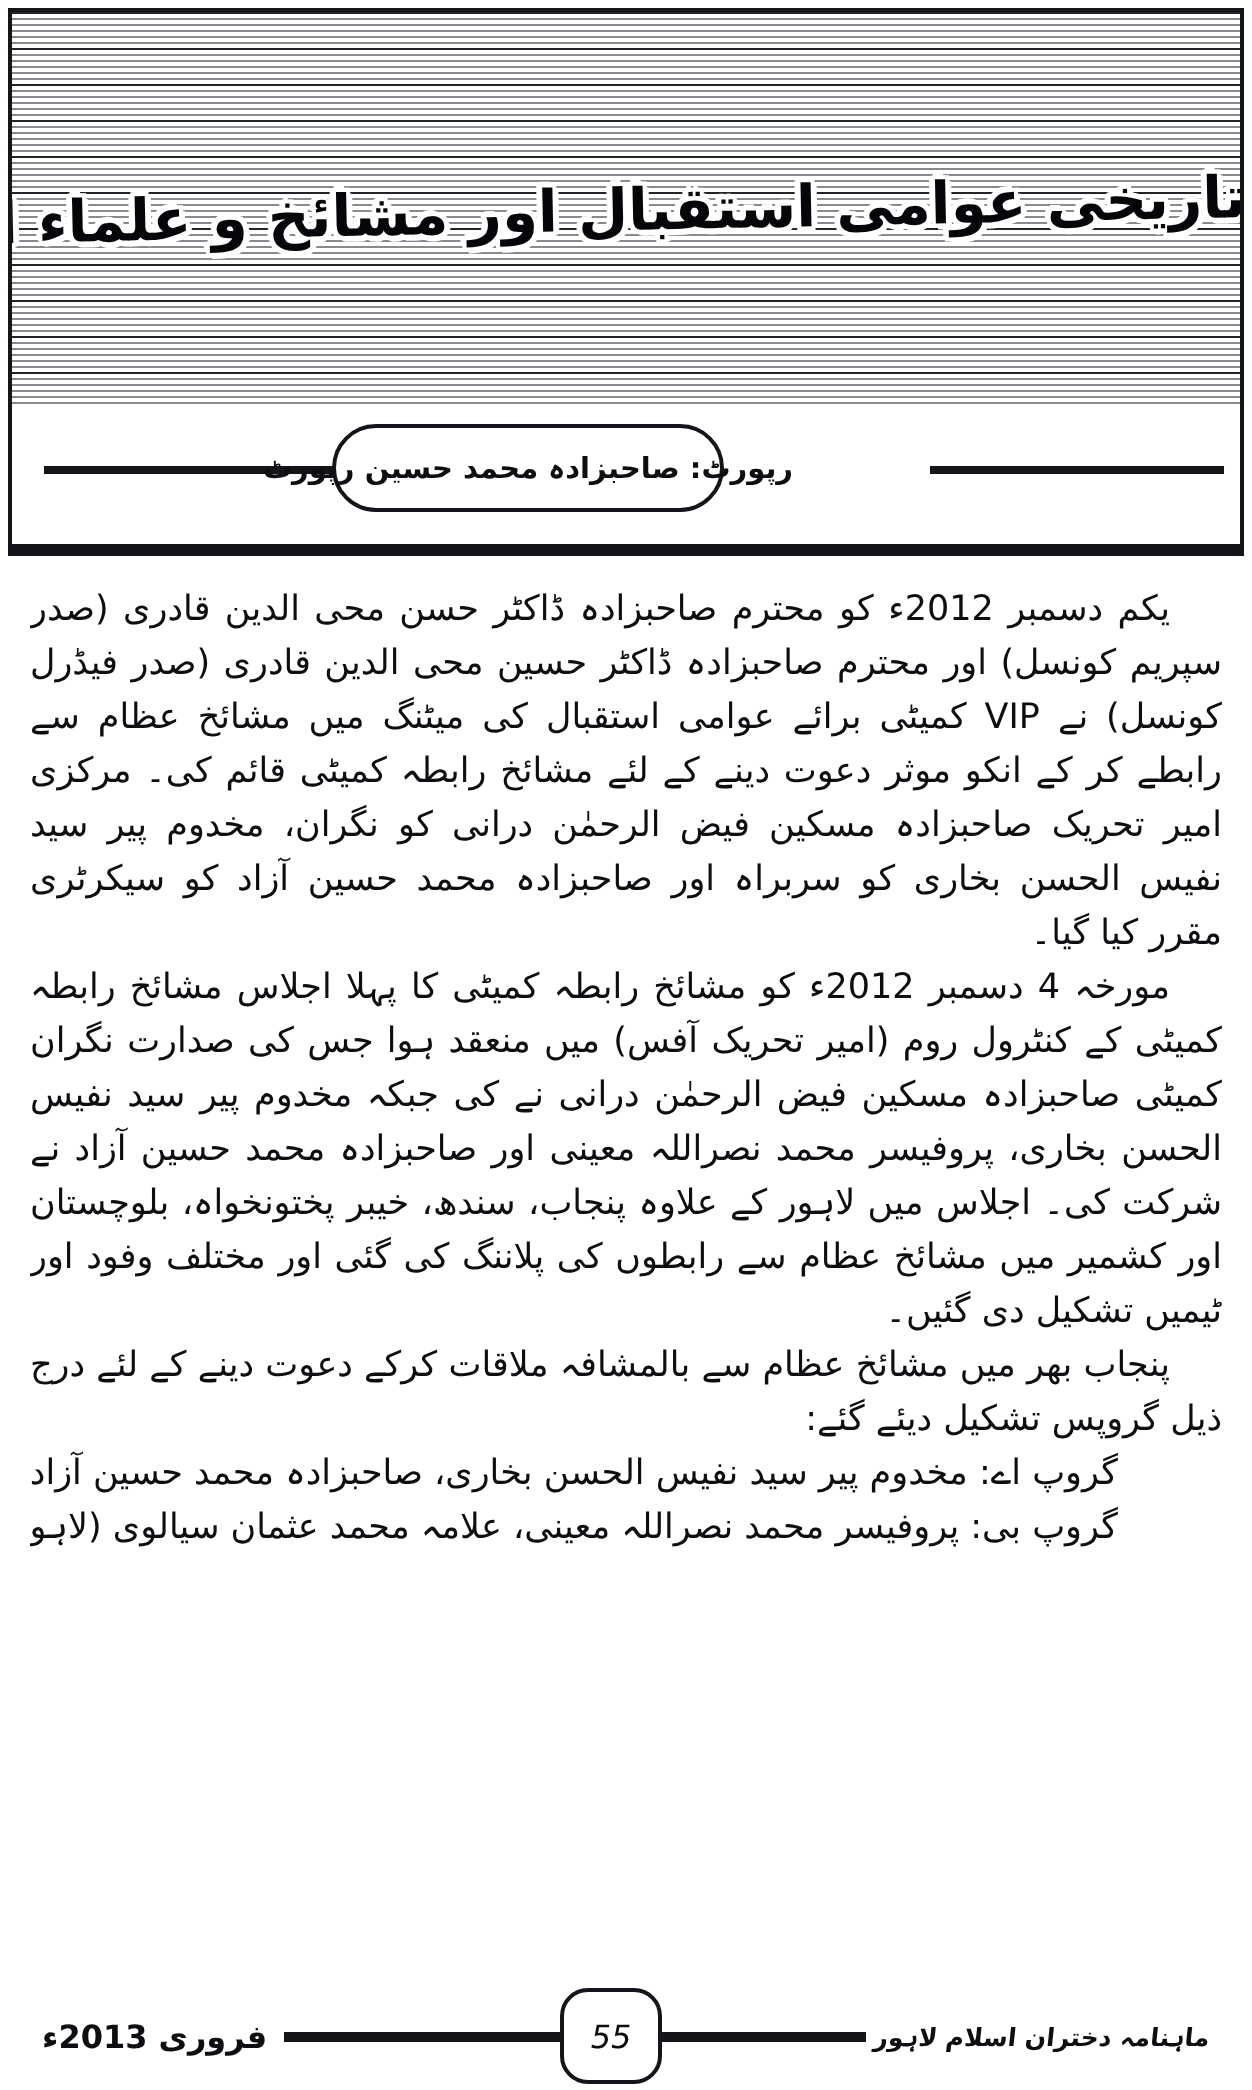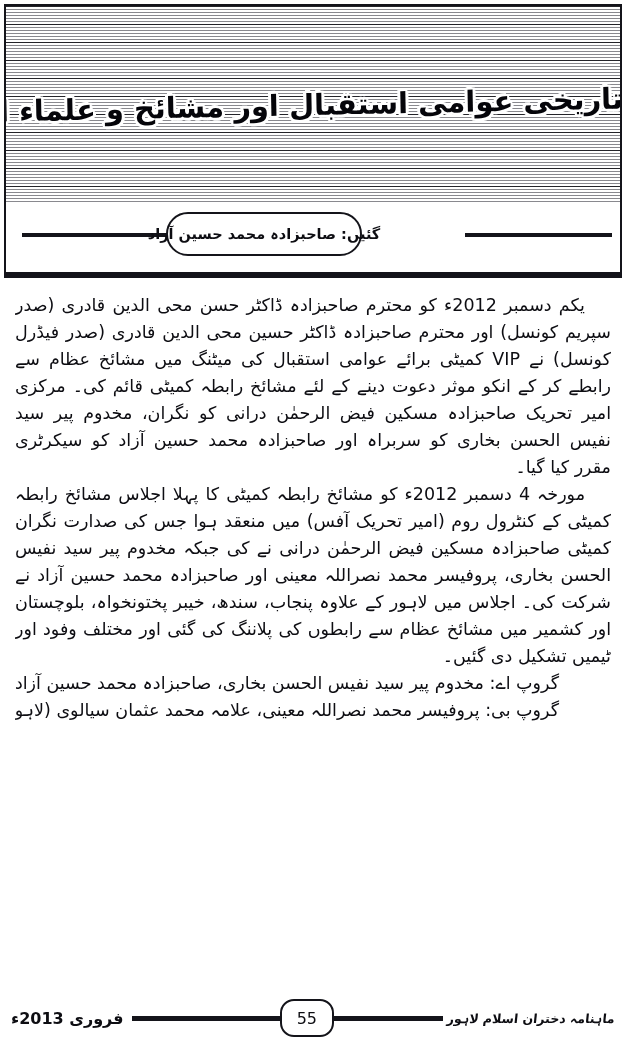--- a/index.html
+++ b/index.html
@@ -78,65 +78,67 @@
     padding-right:52px;
     white-space:nowrap;
     overflow:hidden;
   }
 
   
   .footer {
     position:absolute; left:0; right:0; bottom:4px; height:46px;
     direction:ltr;
     display:flex; align-items:center;
-    padding:0 11px;
+    padding:0 21px;
   }
   .footer-date {
     font-size:16px; font-weight:bold; white-space:nowrap;
     direction:rtl;
   }
   .f-line { height:5px; background:#14141a; }
   .f-line-1 { width:152px; margin-left:8px; }
   .f-line-2 { width:112px; }
   .page-pill {
-    width:56px; height:38px;
+    width:56px; height:48px;
     border:2.5px solid #14141a; border-radius:14px;
     background:#fff;
     display:flex; align-items:center; justify-content:center;
     font-size:16px;
     z-index:2;
+    font-style:italic;
   }
   .footer-mag {
     font-size:12.5px; font-weight:bold; white-space:nowrap;
     direction:rtl;
     margin-left:4px;
     transform:skewX(-6deg);
   }
 </style>
 </head>
 <body>
 
 <div class="page">
 
   <div class="header-box">
     <div class="ruled-lines">
       <div class="banner-title">تاریخی عوامی استقبال اور مشائخ و علماء اور وکلاء کنونشن</div>
     </div>
     <div class="byline-row">
       <span class="rule-seg rule-right"></span>
       <div class="byline-pill">
-        <span>گئیں: صاحبزادہ محمد حسین آزاد</span>
+        <span>رپورٹ: صاحبزادہ محمد حسین رپورٹ</span>
       </div>
       <span class="rule-seg rule-left"></span>
     </div>
   </div>
 
   <div class="article-body">
     <p class="para">یکم دسمبر 2012ء کو محترم صاحبزادہ ڈاکٹر حسن محی الدین قادری (صدر سپریم کونسل) اور محترم صاحبزادہ ڈاکٹر حسین محی الدین قادری (صدر فیڈرل کونسل) نے VIP کمیٹی برائے عوامی استقبال کی میٹنگ میں مشائخ عظام سے رابطے کر کے انکو موثر دعوت دینے کے لئے مشائخ رابطہ کمیٹی قائم کی۔ مرکزی امیر تحریک صاحبزادہ مسکین فیض الرحمٰن درانی کو نگران، مخدوم پیر سید نفیس الحسن بخاری کو سربراہ اور صاحبزادہ محمد حسین آزاد کو سیکرٹری مقرر کیا گیا۔</p>
     <p class="para">مورخہ 4 دسمبر 2012ء کو مشائخ رابطہ کمیٹی کا پہلا اجلاس مشائخ رابطہ کمیٹی کے کنٹرول روم (امیر تحریک آفس) میں منعقد ہوا جس کی صدارت نگران کمیٹی صاحبزادہ مسکین فیض الرحمٰن درانی نے کی جبکہ مخدوم پیر سید نفیس الحسن بخاری، پروفیسر محمد نصراللہ معینی اور صاحبزادہ محمد حسین آزاد نے شرکت کی۔ اجلاس میں لاہور کے علاوہ پنجاب، سندھ، خیبر پختونخواہ، بلوچستان اور کشمیر میں مشائخ عظام سے رابطوں کی پلاننگ کی گئی اور مختلف وفود اور ٹیمیں تشکیل دی گئیں۔</p>
+    <p class="para">پنجاب بھر میں مشائخ عظام سے بالمشافہ ملاقات کرکے دعوت دینے کے لئے درج ذیل گروپس تشکیل دیئے گئے:</p>
     <div class="group-line">گروپ اے: مخدوم پیر سید نفیس الحسن بخاری، صاحبزادہ محمد حسین آزاد (لاہور اور اس کے مضافات)</div>
     <div class="group-line">گروپ بی: پروفیسر محمد نصراللہ معینی، علامہ محمد عثمان سیالوی (لاہور تا میانوالی)</div>
 
   </div>
 
   <div class="footer">
     <span class="footer-date">فروری 2013ء</span>
     <span class="f-line f-line-1"></span>
     <span class="page-pill">55</span>
     <span class="f-line f-line-2"></span>

